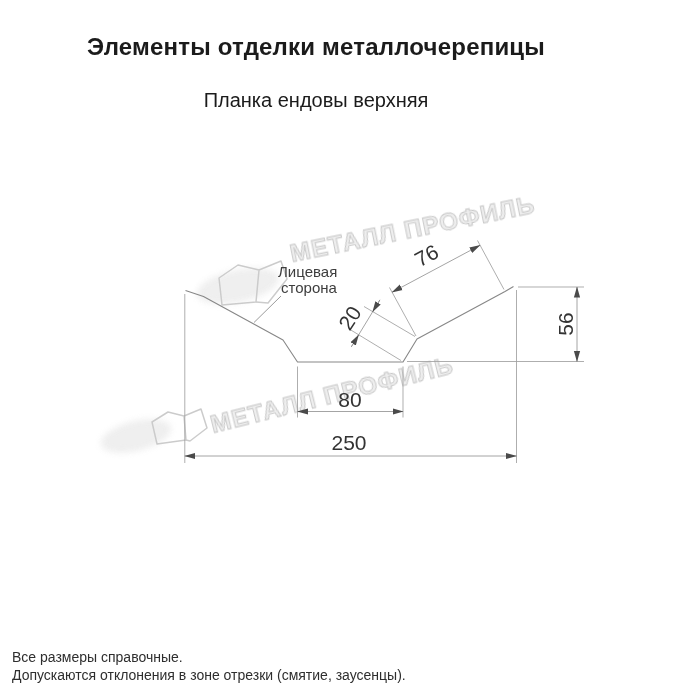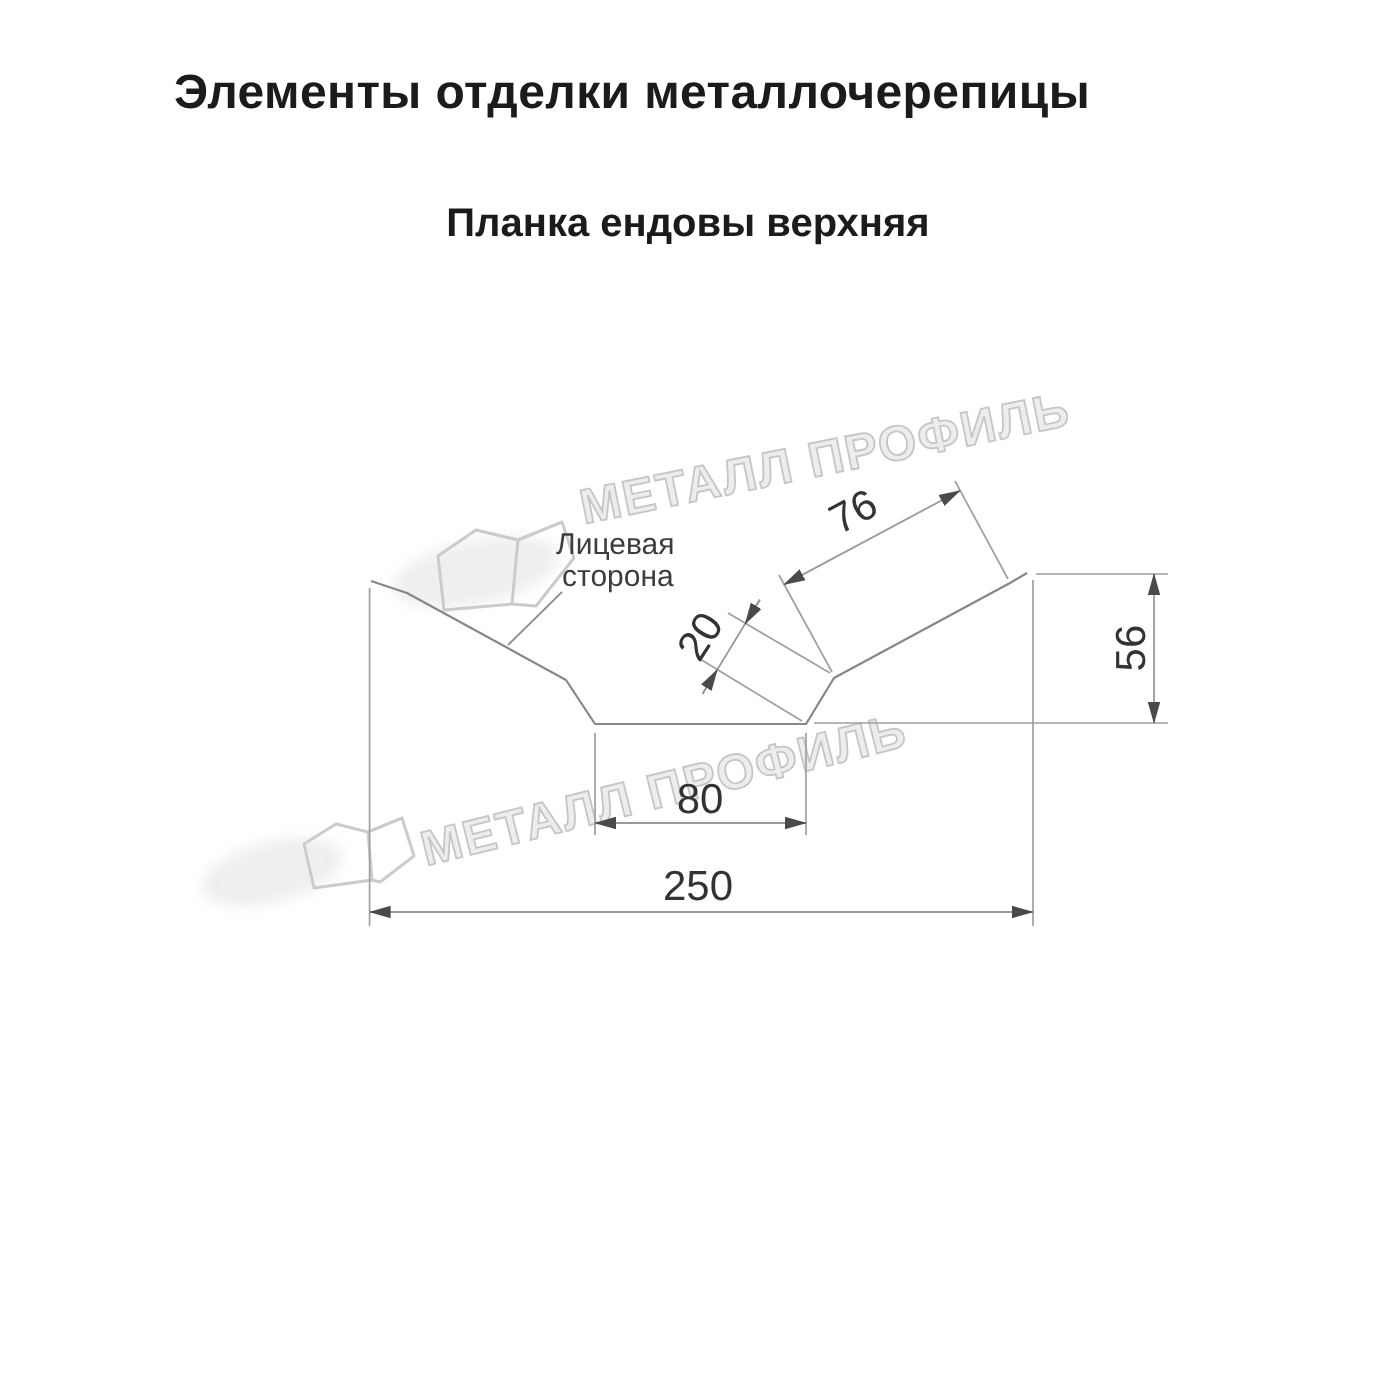--- a/index.html
+++ b/index.html
@@ -3,21 +3,21 @@
 <meta charset="utf-8">
 <style>
   html,body{margin:0;padding:0;}
   body{
     width:700px;height:700px;background:#ffffff;position:relative;overflow:hidden;
     font-family:"Liberation Sans","DejaVu Sans",sans-serif;
   }
   .page{position:absolute;inset:0;background:#ffffff;}
   .hdr{position:absolute;left:0;width:632px;text-align:center;color:#1b1b1b;white-space:nowrap;}
   .hdr.title{top:33px;font-size:24px;font-weight:bold;letter-spacing:.2px;}
-  .hdr.subtitle{top:101px;font-size:20px;font-weight:bold;padding-left:28px;}
+  .hdr.subtitle{top:89px;font-size:20px;font-weight:normal;}
   .hdr.model{top:117px;font-size:20px;font-weight:bold;}
   svg.drawing{position:absolute;left:0;top:0;width:700px;height:700px;}
   .footer{position:absolute;left:12px;top:648px;font-size:14px;line-height:18px;color:#2e2e2e;}
   .dimtext{font-family:"Liberation Sans","DejaVu Sans",sans-serif;font-size:21px;fill:#333333;}
   .lbltext{font-family:"Liberation Sans","DejaVu Sans",sans-serif;font-size:15px;fill:#3d3d3d;}
   .wmtext{font-family:"Liberation Sans","DejaVu Sans",sans-serif;font-size:24.5px;font-weight:bold;
           letter-spacing:1px;fill:#ececec;stroke:#c0c0c0;stroke-width:0.9;}
   .profline{fill:none;stroke:#878787;stroke-width:1.1;stroke-linejoin:round;}
   .dimline{stroke:#9a9a9a;stroke-width:0.9;fill:none;}
   .extline{stroke:#9f9f9f;stroke-width:0.85;fill:none;}
@@ -96,14 +96,18 @@
       <text class="dimtext" x="356" y="322" text-anchor="middle" transform="rotate(-57 356 322)">20</text>
     </g>
 
     <g>
       <text class="lbltext" x="278" y="277">Лицевая</text>
       <text class="lbltext" x="281" y="293">сторона</text>
       <line class="leader" x1="281" y1="296" x2="254" y2="322.5"></line>
     </g>
   </svg>
 
+  <div class="footer">
+    <div>Все размеры справочные.</div>
+    <div>Допускаются отклонения в зоне отрезки (смятие, заусенцы).</div>
+  </div>
 
 </div>
 
 </body></html>

